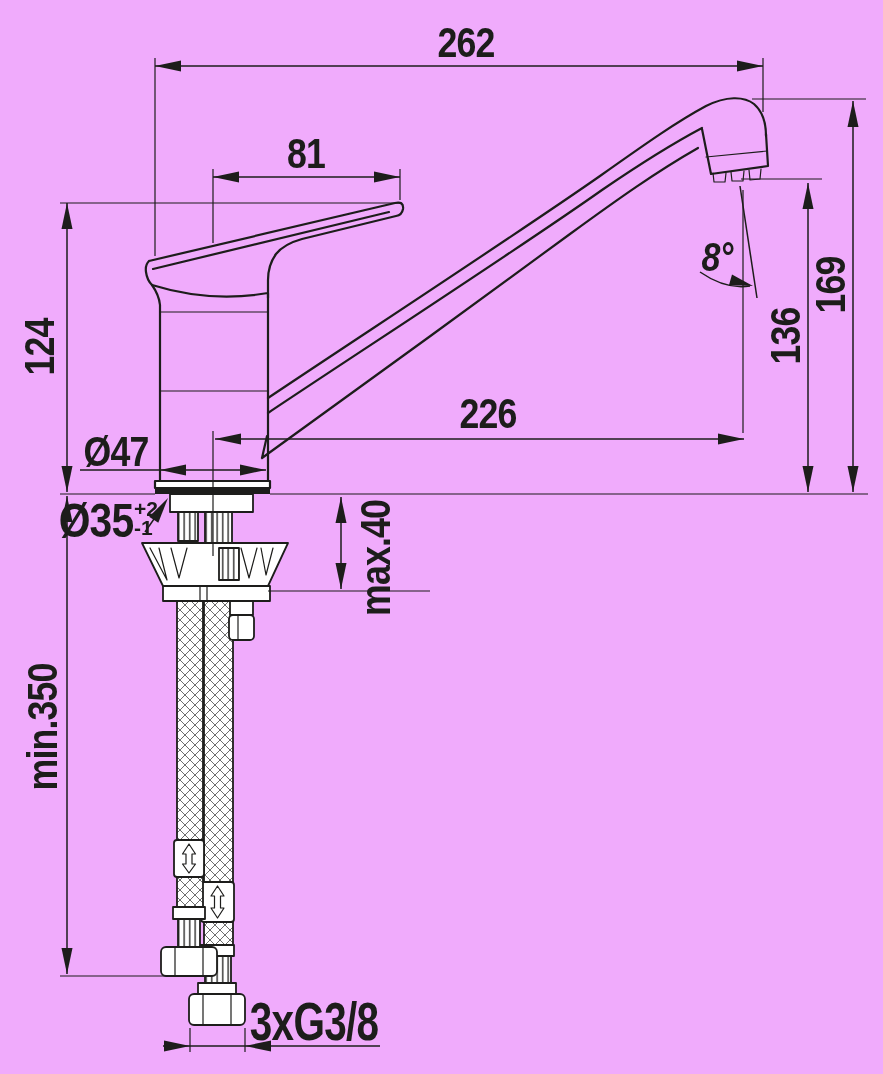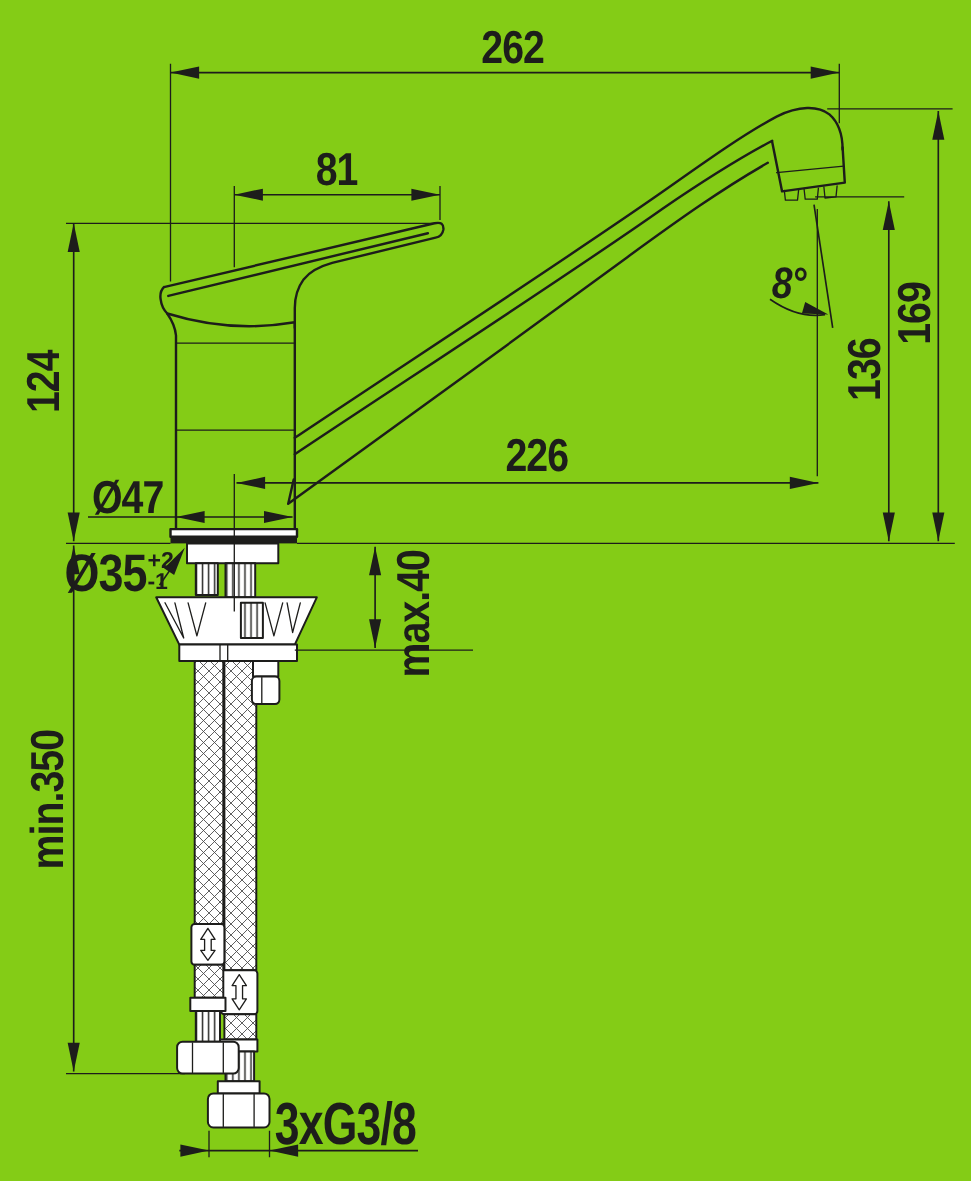--- a/index.html
+++ b/index.html
@@ -1,16 +1,16 @@
 <!DOCTYPE html>
 <html><head>
 <meta charset="utf-8">
 <style>
   html,body{margin:0;padding:0;background:#ffffff;}
-  .stage{width:883px;height:1074px;background:#84cc16;position:relative;overflow:hidden;}
+  .stage{width:883px;height:1074px;background:#f0abfc;position:relative;overflow:hidden;}
   svg text{font-family:"Liberation Sans","DejaVu Sans",sans-serif;font-weight:700;fill:#1d1d1b;
            text-anchor:middle;letter-spacing:-1px;}
   .num{font-size:42px;}
   .big{font-size:48px;}
   .huge{font-size:54px;}
   .sup{font-size:21px;text-anchor:start;letter-spacing:0;}
   .ang{font-size:40px;font-style:italic;}
   .ol{stroke:#1d1d1b;fill:none;stroke-width:2.2;stroke-linecap:round;stroke-linejoin:round;}
   .ol2{stroke:#1d1d1b;fill:none;stroke-width:1.8;stroke-linejoin:round;}
   .thin{stroke:#1d1d1b;fill:none;stroke-width:1.2;}

